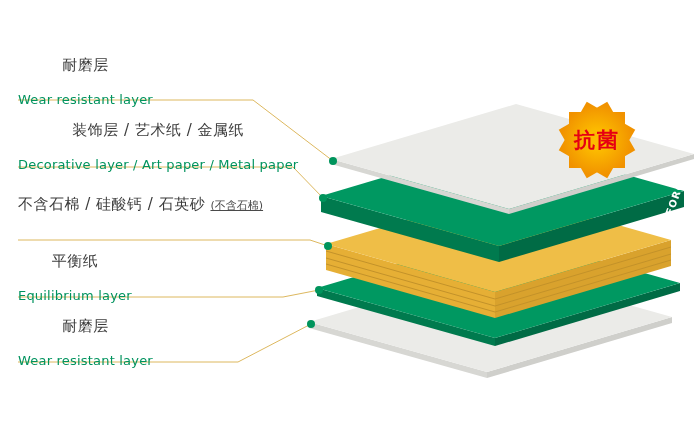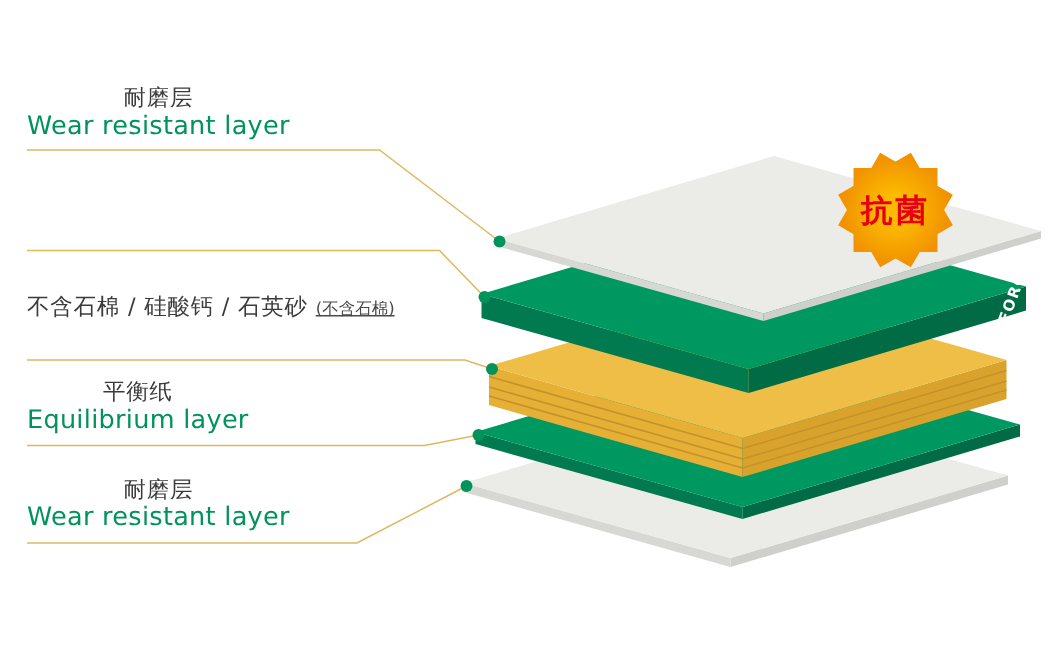--- a/index.html
+++ b/index.html
@@ -13,21 +13,21 @@
   .stage { position:absolute; inset:0; width:700px; height:438px; }
   .stage svg { position:absolute; left:0; top:0; }
 
   .label { position:absolute; left:18px;text-align:center; }
   .label .zh {
     font-size:15px; line-height:18px; color:#3b3b3b; letter-spacing:0.5px;
     white-space:nowrap;
   }
   .label .zh .note { font-size:11px; color:#4a4a4a; letter-spacing:0;text-decoration:underline; }
   .label .en {
-    margin-top:0; font-size:17px; line-height:16px; color:#00935E;
+    margin-top:16px; font-size:13px; line-height:16px; color:#00935E;
     letter-spacing:0.2px; white-space:nowrap;
   }
   .label-1 { top:56px; }
   .label-2 { top:121px; }
   .label-3 { top:195px; }
   .label-4 { top:252px; }
   .label-5 { top:317px; }
 
   .badge { position:absolute; left:556px; top:99px; width:82px; height:82px; z-index:5; }
   .badge .sq {
@@ -99,20 +99,24 @@
       <circle cx="319" cy="290" r="4"></circle>
       <circle cx="311" cy="324" r="4"></circle>
     </g>
   </svg>
 
   <div class="label label-1">
     <div class="zh"><span>耐磨层</span> <span class="note"></span></div>
     <div class="en">Wear resistant layer</div>
   </div>
 
+  <div class="label label-2">
+    <div class="zh"><span>装饰层 / 艺术纸 / 金属纸</span> <span class="note"></span></div>
+    <div class="en">Decorative layer / Art paper / Metal paper</div>
+  </div>
 
   <div class="label label-3">
     <div class="zh"><span>不含石棉 / 硅酸钙 / 石英砂</span> <span class="note">(不含石棉)</span></div>
   </div>
 
   <div class="label label-4">
     <div class="zh"><span>平衡纸</span> <span class="note"></span></div>
     <div class="en">Equilibrium layer</div>
   </div>
 

